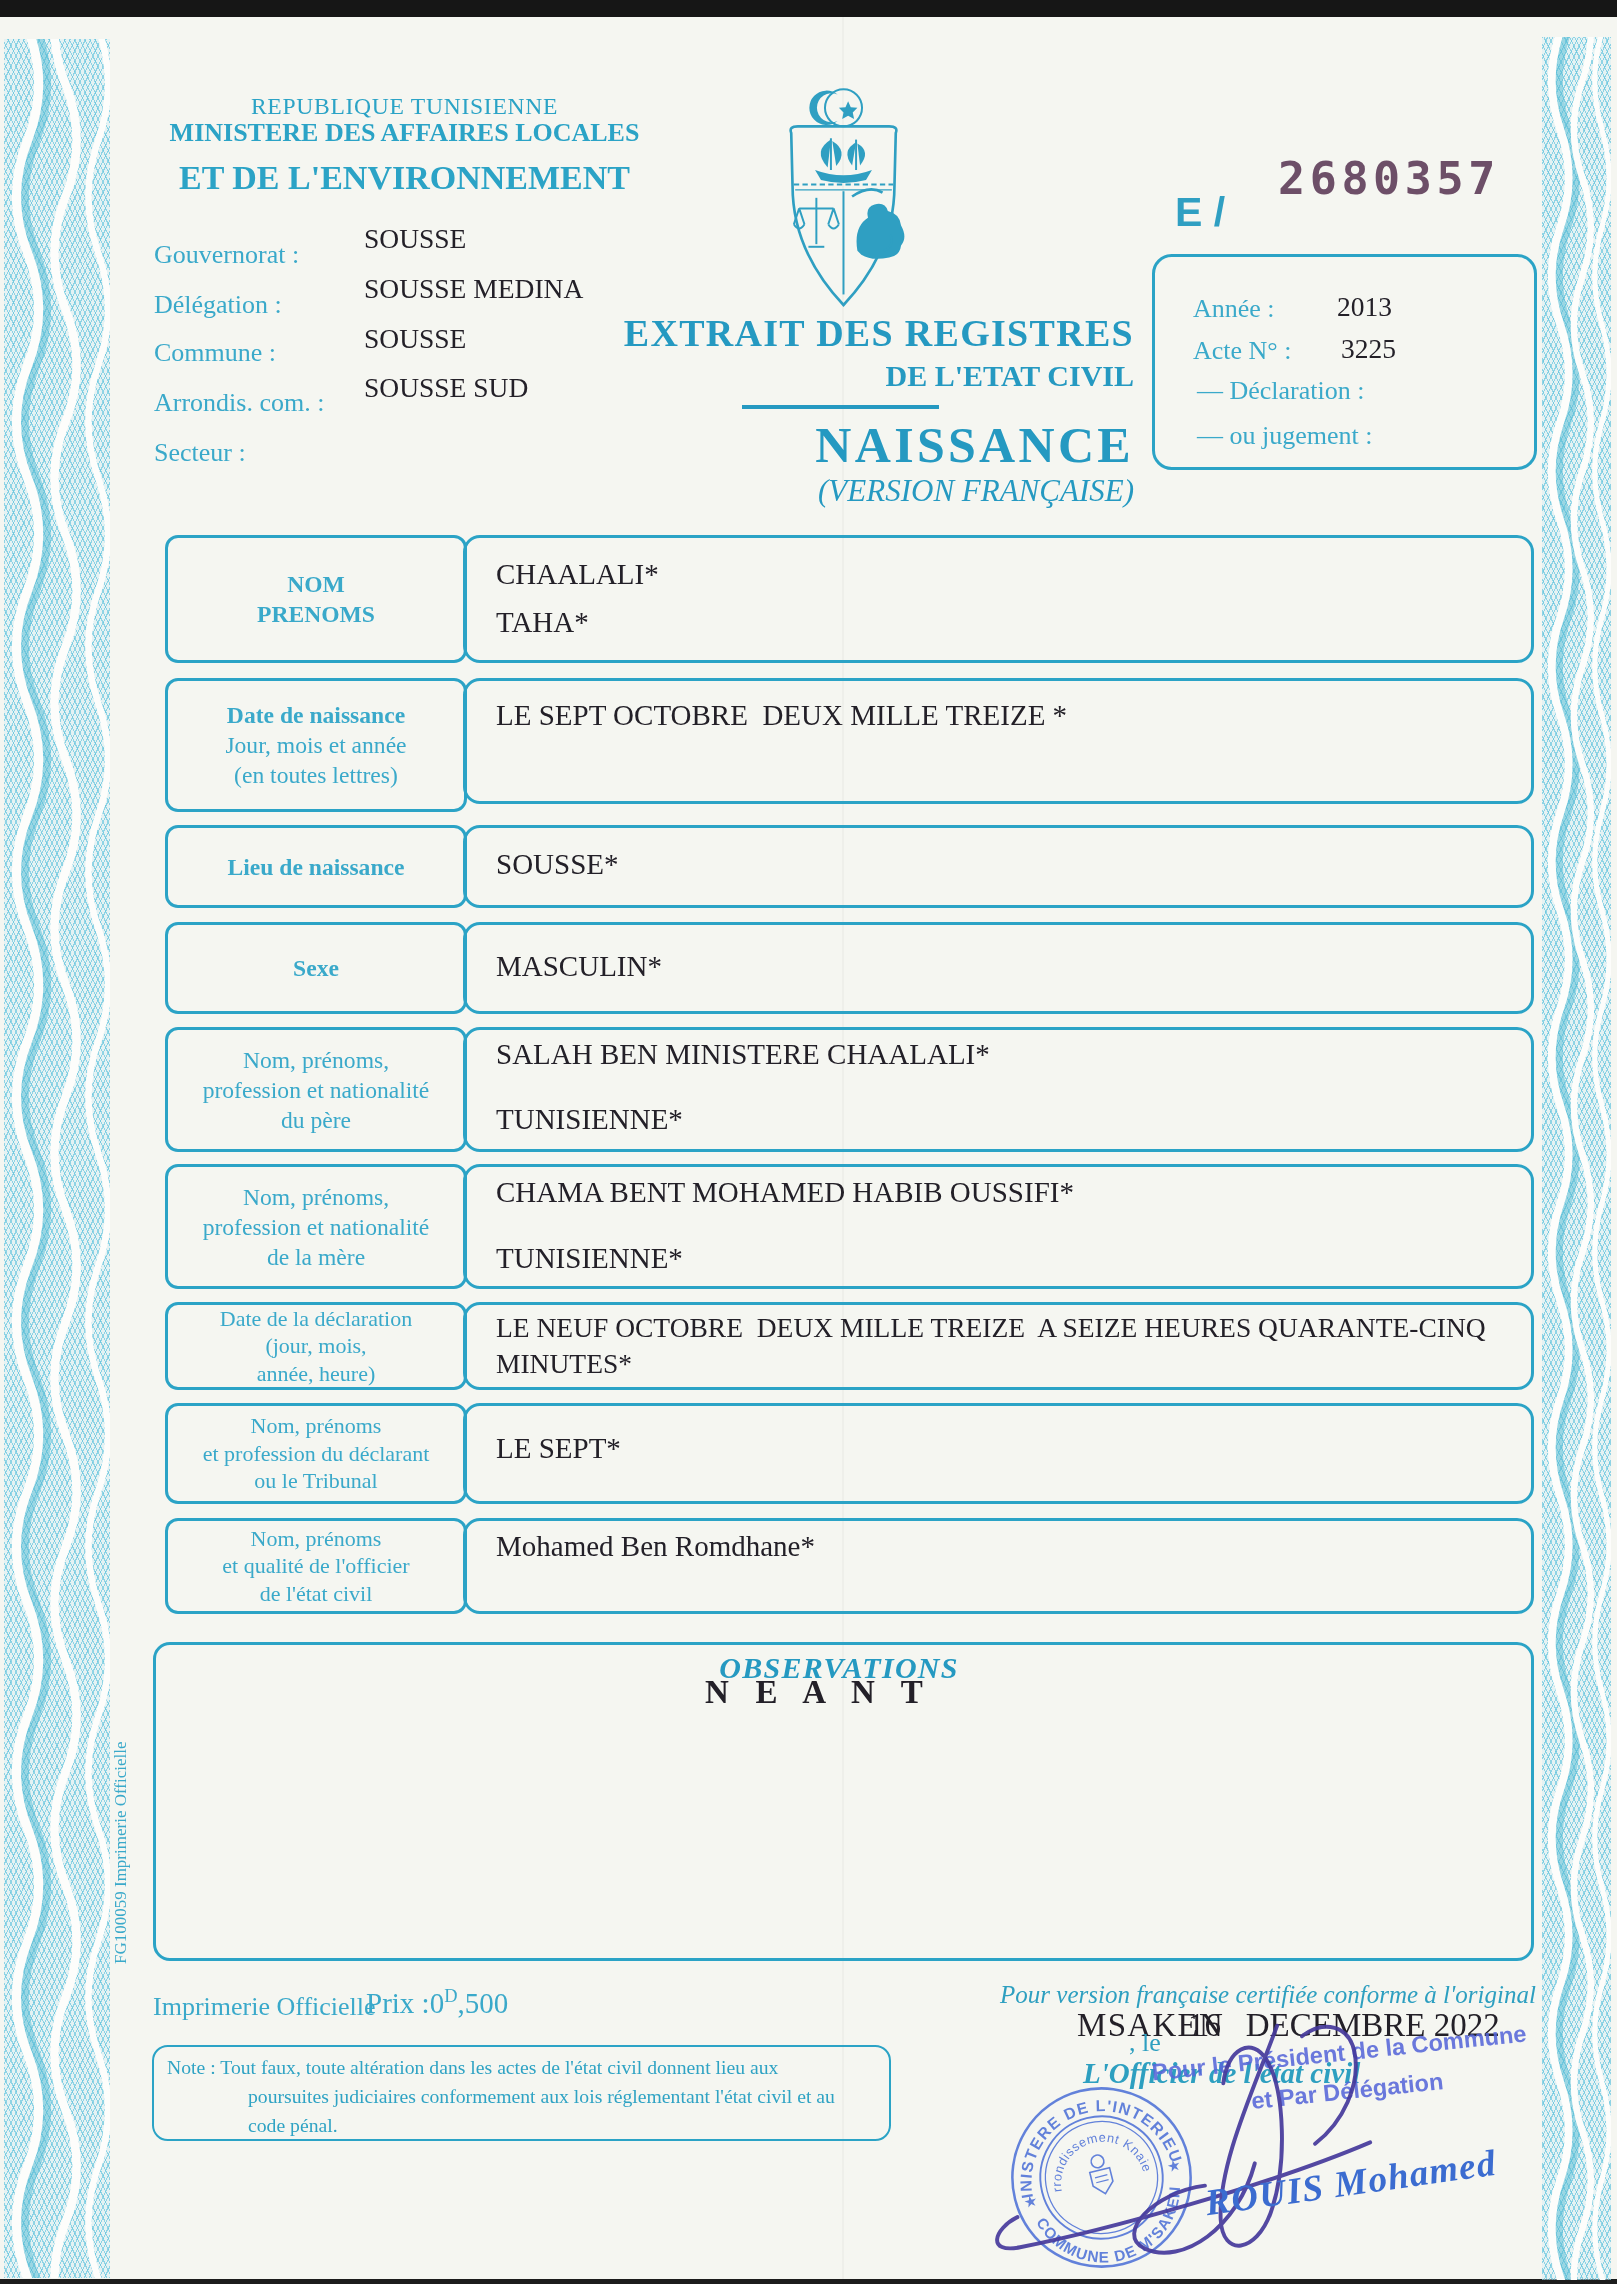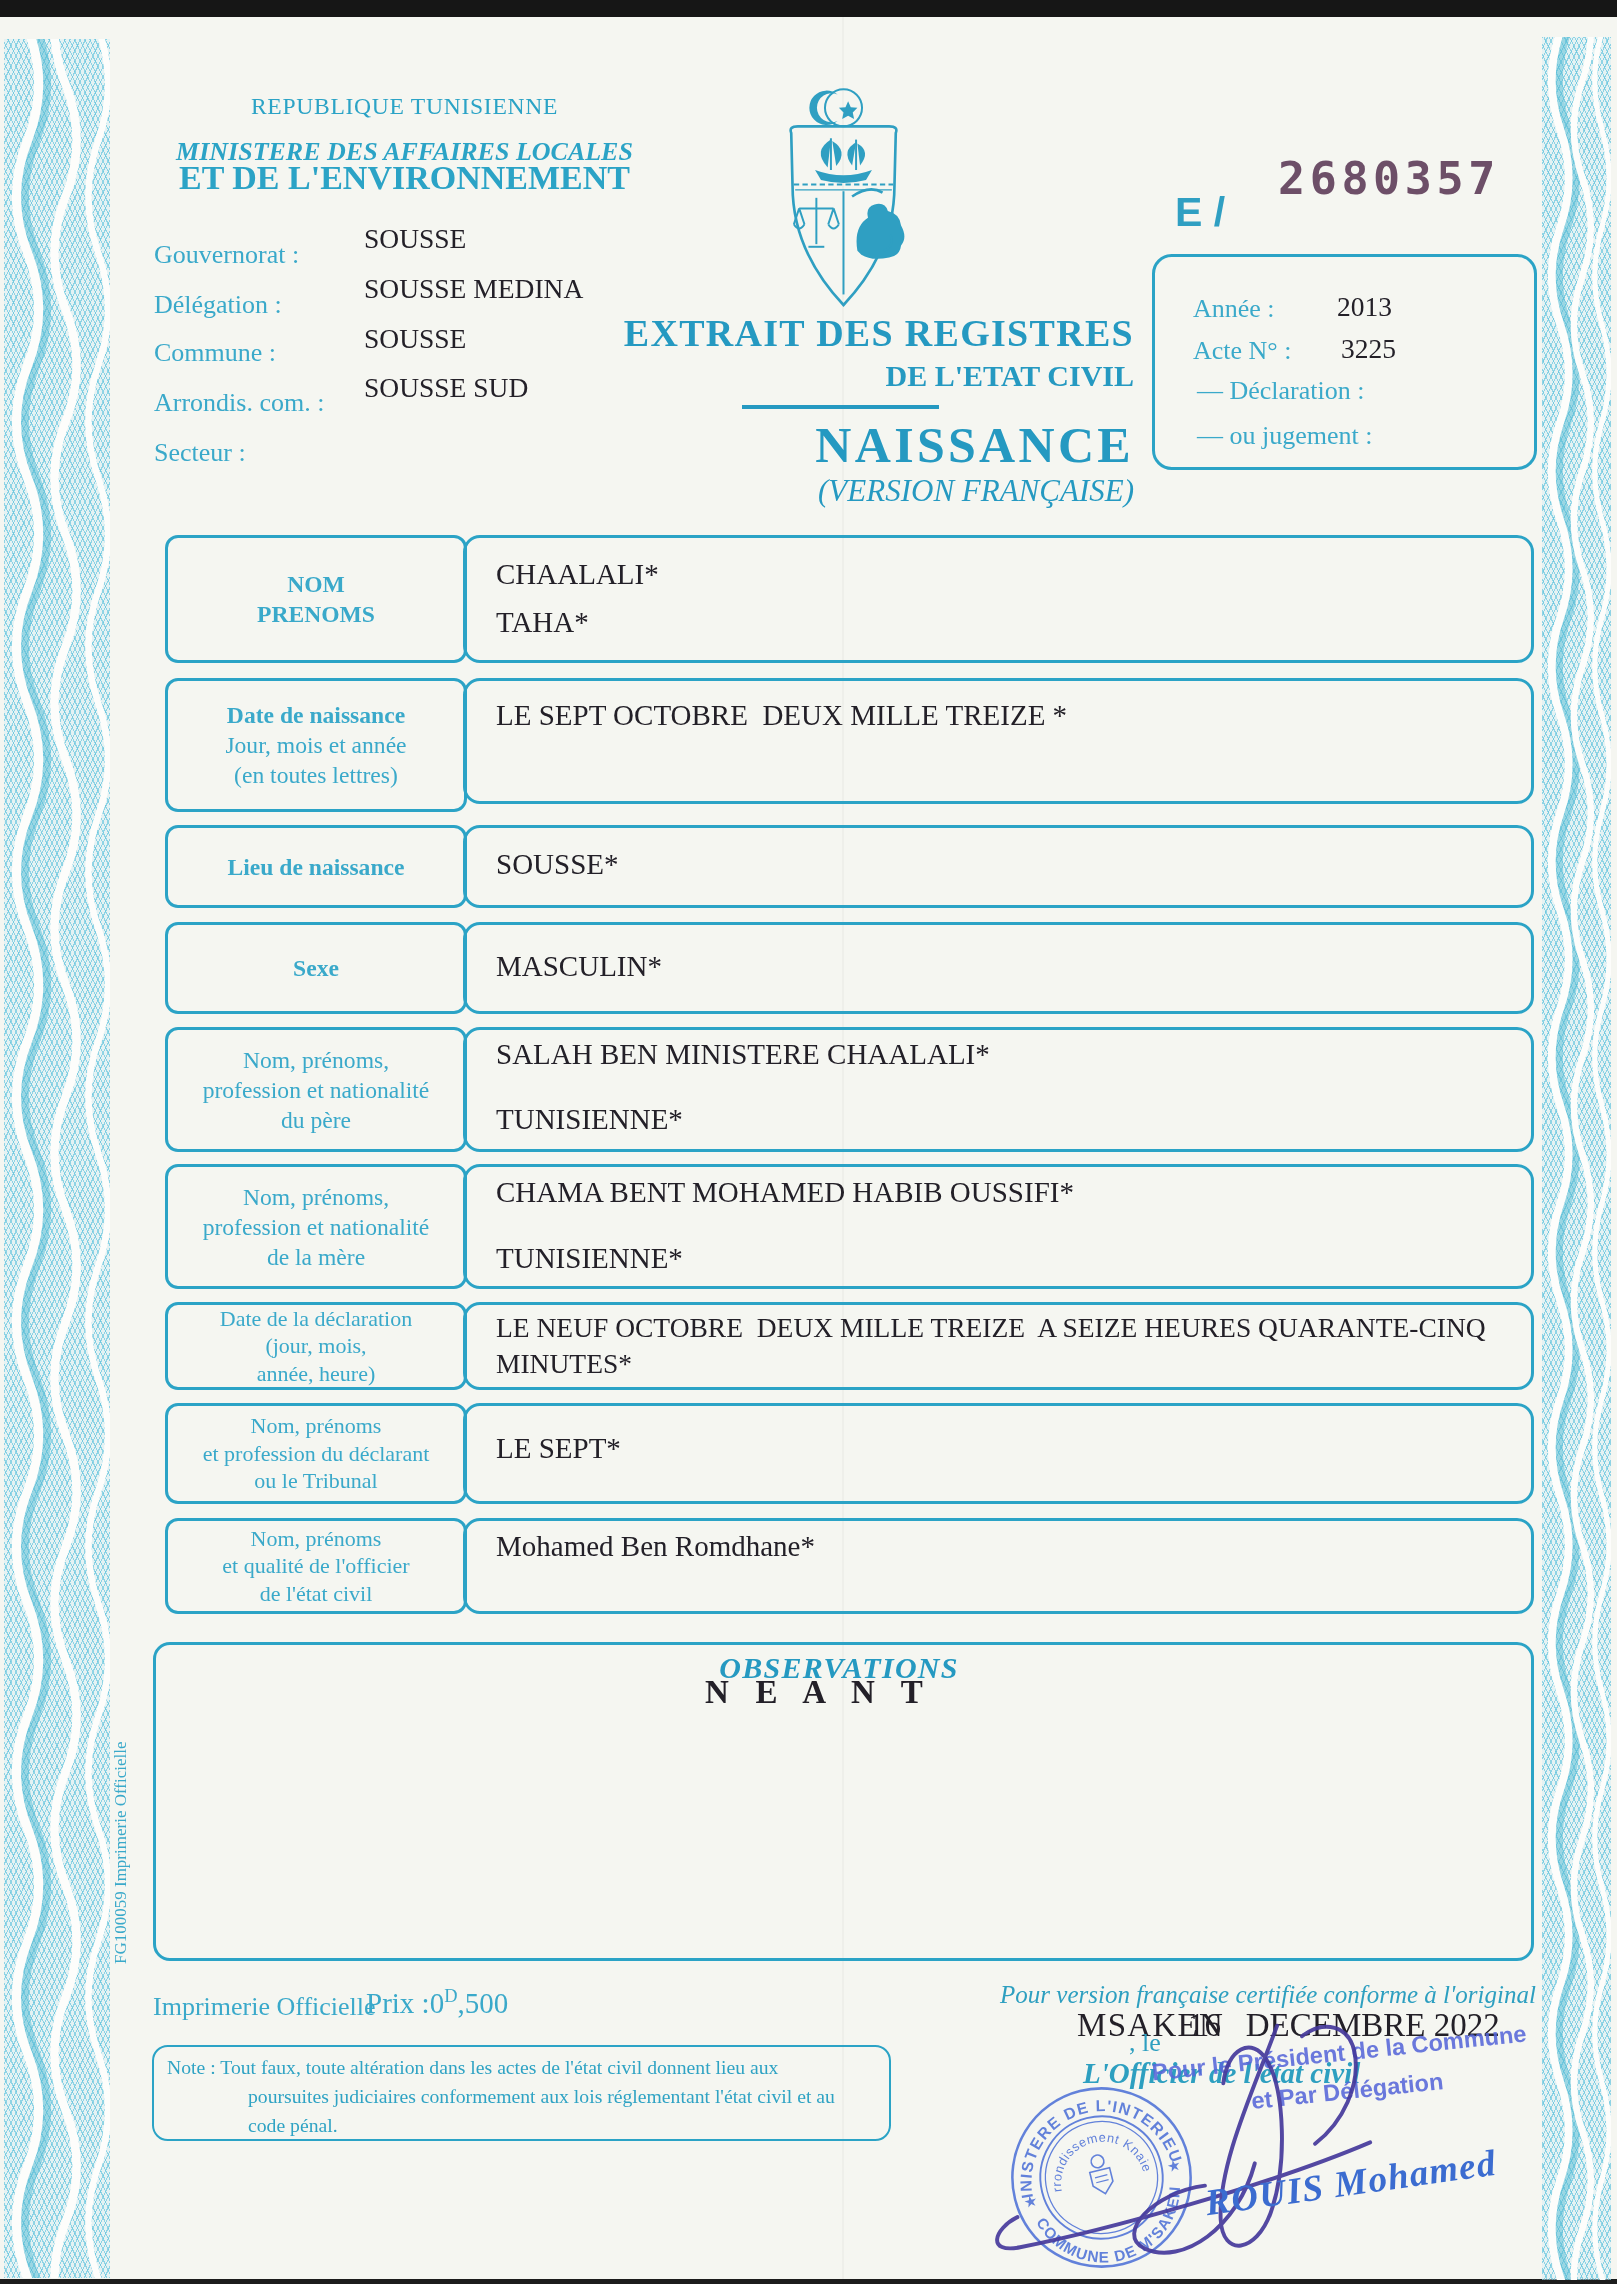--- a/index.html
+++ b/index.html
@@ -48,21 +48,21 @@
   <div class="guil" style="left:1542px;top:37px;width:69px;height:2243px;">
     <svg width="69" height="2243" viewBox="0 0 106 3422">
       <path d="M36 -20 q-26 75 0 150 t0 150 t0 150 t0 150 t0 150 t0 150 t0 150 t0 150 t0 150 t0 150 t0 150 t0 150 t0 150 t0 150 t0 150 t0 150 t0 150 t0 150 t0 150 t0 150 t0 150 t0 150 t0 150 t0 150" fill="none" stroke="rgba(80,185,212,0.5)" stroke-width="18"></path>
       <path d="M28 -20 q-26 75 0 150 t0 150 t0 150 t0 150 t0 150 t0 150 t0 150 t0 150 t0 150 t0 150 t0 150 t0 150 t0 150 t0 150 t0 150 t0 150 t0 150 t0 150 t0 150 t0 150 t0 150 t0 150 t0 150 t0 150" fill="none" stroke="#fdfdfb" stroke-width="12"></path>
       <path d="M62 -95 q26 75 0 150 t0 150 t0 150 t0 150 t0 150 t0 150 t0 150 t0 150 t0 150 t0 150 t0 150 t0 150 t0 150 t0 150 t0 150 t0 150 t0 150 t0 150 t0 150 t0 150 t0 150 t0 150 t0 150 t0 150" fill="none" stroke="#fdfdfb" stroke-width="10"></path>
       <path d="M92 -20 q-22 75 0 150 t0 150 t0 150 t0 150 t0 150 t0 150 t0 150 t0 150 t0 150 t0 150 t0 150 t0 150 t0 150 t0 150 t0 150 t0 150 t0 150 t0 150 t0 150 t0 150 t0 150 t0 150 t0 150 t0 150" fill="none" stroke="#fdfdfb" stroke-width="8"></path>
     </svg>
   </div>
 
   <div class="hdr-c" style="top:93px;font-size:23.6px;letter-spacing:0.7px;">REPUBLIQUE TUNISIENNE</div>
-  <div class="hdr-c" style="top:137px;font-size:26px;font-weight:bold;font-style:italic;">MINISTERE DES AFFAIRES LOCALES</div>
+  <div class="hdr-c" style="top:118px;font-size:26px;font-weight:bold;">MINISTERE DES AFFAIRES LOCALES</div>
   <div class="hdr-c" style="top:159px;font-size:34px;font-weight:bold;">ET DE L'ENVIRONNEMENT</div>
 
   <div class="admin-label" style="top:240px;">Gouvernorat :</div>
   <div class="admin-label" style="top:290px;">Délégation :</div>
   <div class="admin-label" style="top:338px;">Commune :</div>
   <div class="admin-label" style="top:388px;">Arrondis. com. :</div>
   <div class="admin-label" style="top:438px;">Secteur :</div>
   <div class="admin-value" style="top:223px;">SOUSSE</div>
   <div class="admin-value" style="top:273px;">SOUSSE MEDINA</div>
   <div class="admin-value" style="top:323px;">SOUSSE</div>

